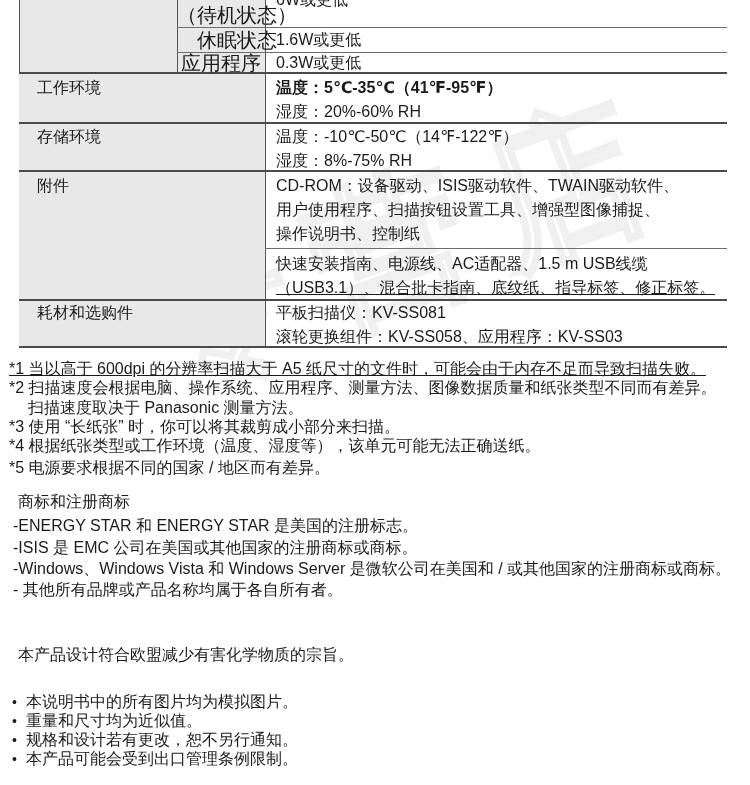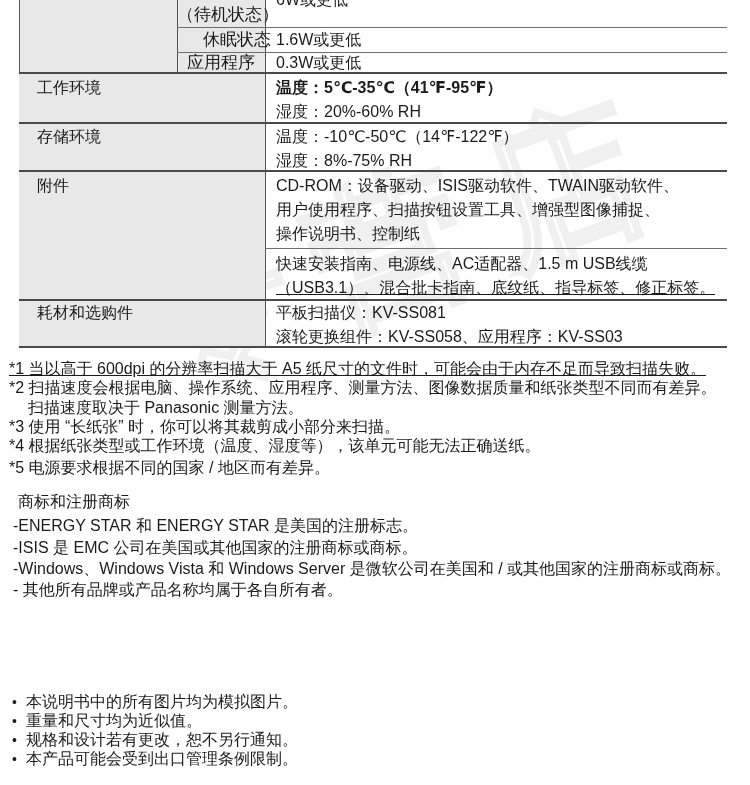--- a/index.html
+++ b/index.html
@@ -6,21 +6,21 @@
   .page{
     position:relative;width:750px;height:785px;background:#ffffff;overflow:hidden;
     font-family:"Liberation Sans","DejaVu Sans",sans-serif;
     color:#1b1b1b;font-size:16px;font-weight:500;line-height:20px;
   }
   .abs{position:absolute;white-space:nowrap;}
   .grayfill{position:absolute;left:19px;top:0;width:246px;height:346px;background:#e8e8e8;}
   .hline{position:absolute;height:1px;background:#6e6e6e;}
   .hline.major{height:2px;background:#4a4a4a;}
   .vline{position:absolute;width:1px;background:#555555;}
-  .sublabel{left:177px;width:88px;text-align:center;font-size:17px;}
+  .sublabel{left:177px;width:88px;text-align:center;font-size:20px;}
   .val{left:276px;}
   .rowlabel{left:37px;}
   .foot{left:9px;}
   .foot.indent{left:28px;}
   .tm{left:13px;}
   .note{left:12px;}
   .note .b{display:inline-block;width:14px;font-size:14px;}
   .watermark{
     position:absolute;left:140px;top:330px;width:680px;
     font-size:155px;font-weight:700;letter-spacing:30px;
@@ -88,20 +88,21 @@
   </div>
 
   <div>
     <div class="abs" style="left:18px;top:492px;">商标和注册商标</div>
     <div class="abs tm" style="top:516px;">-ENERGY STAR 和 ENERGY STAR 是美国的注册标志。</div>
     <div class="abs tm" style="top:538px;">-ISIS 是 EMC 公司在美国或其他国家的注册商标或商标。</div>
     <div class="abs tm" style="top:559px;">-Windows、Windows Vista 和 Windows Server 是微软公司在美国和 / 或其他国家的注册商标或商标。</div>
     <div class="abs tm" style="top:580px;">- 其他所有品牌或产品名称均属于各自所有者。</div>
   </div>
 
+  <div class="abs" style="left:18px;top:645px;">本产品设计符合欧盟减少有害化学物质的宗旨。</div>
 
   <div>
     <div class="abs note" style="top:692px;"><span class="b">•</span><span>本说明书中的所有图片均为模拟图片。</span></div>
     <div class="abs note" style="top:711px;"><span class="b">•</span><span>重量和尺寸均为近似值。</span></div>
     <div class="abs note" style="top:730px;"><span class="b">•</span><span>规格和设计若有更改，恕不另行通知。</span></div>
     <div class="abs note" style="top:749px;"><span class="b">•</span><span>本产品可能会受到出口管理条例限制。</span></div>
   </div>
 
 </div>
 

